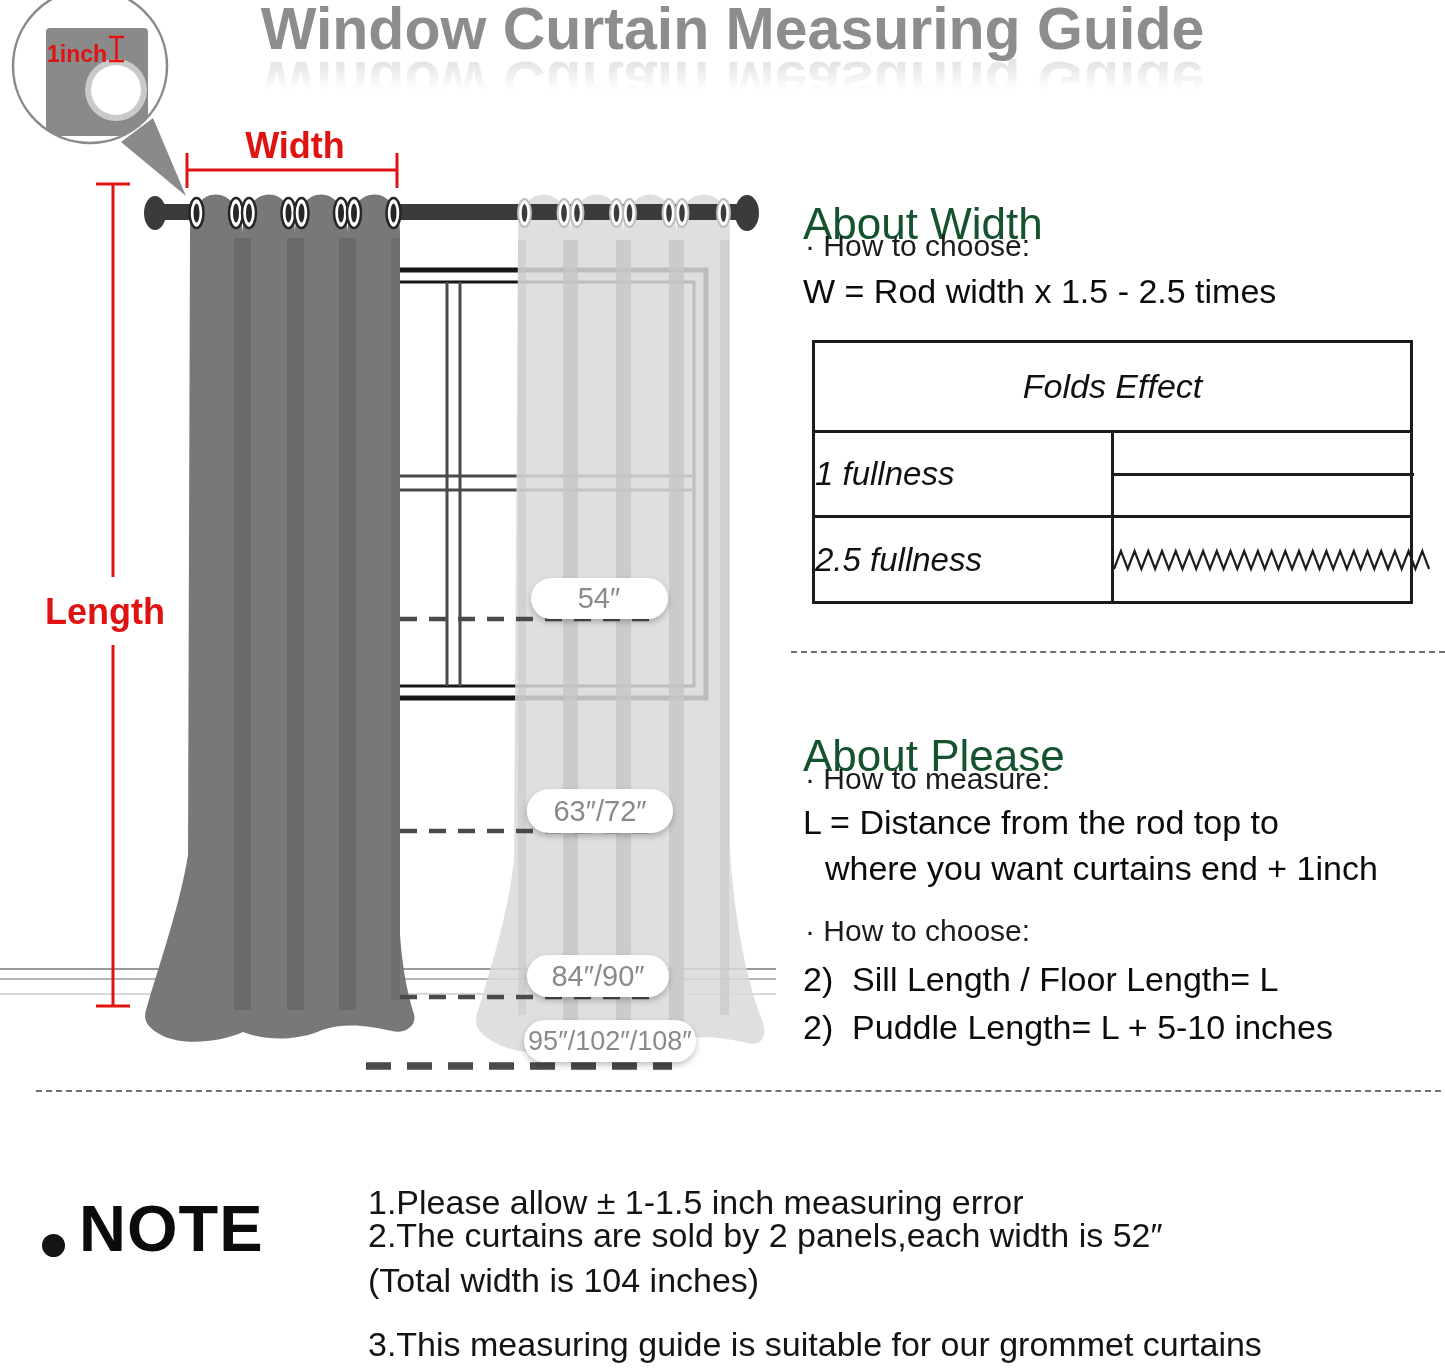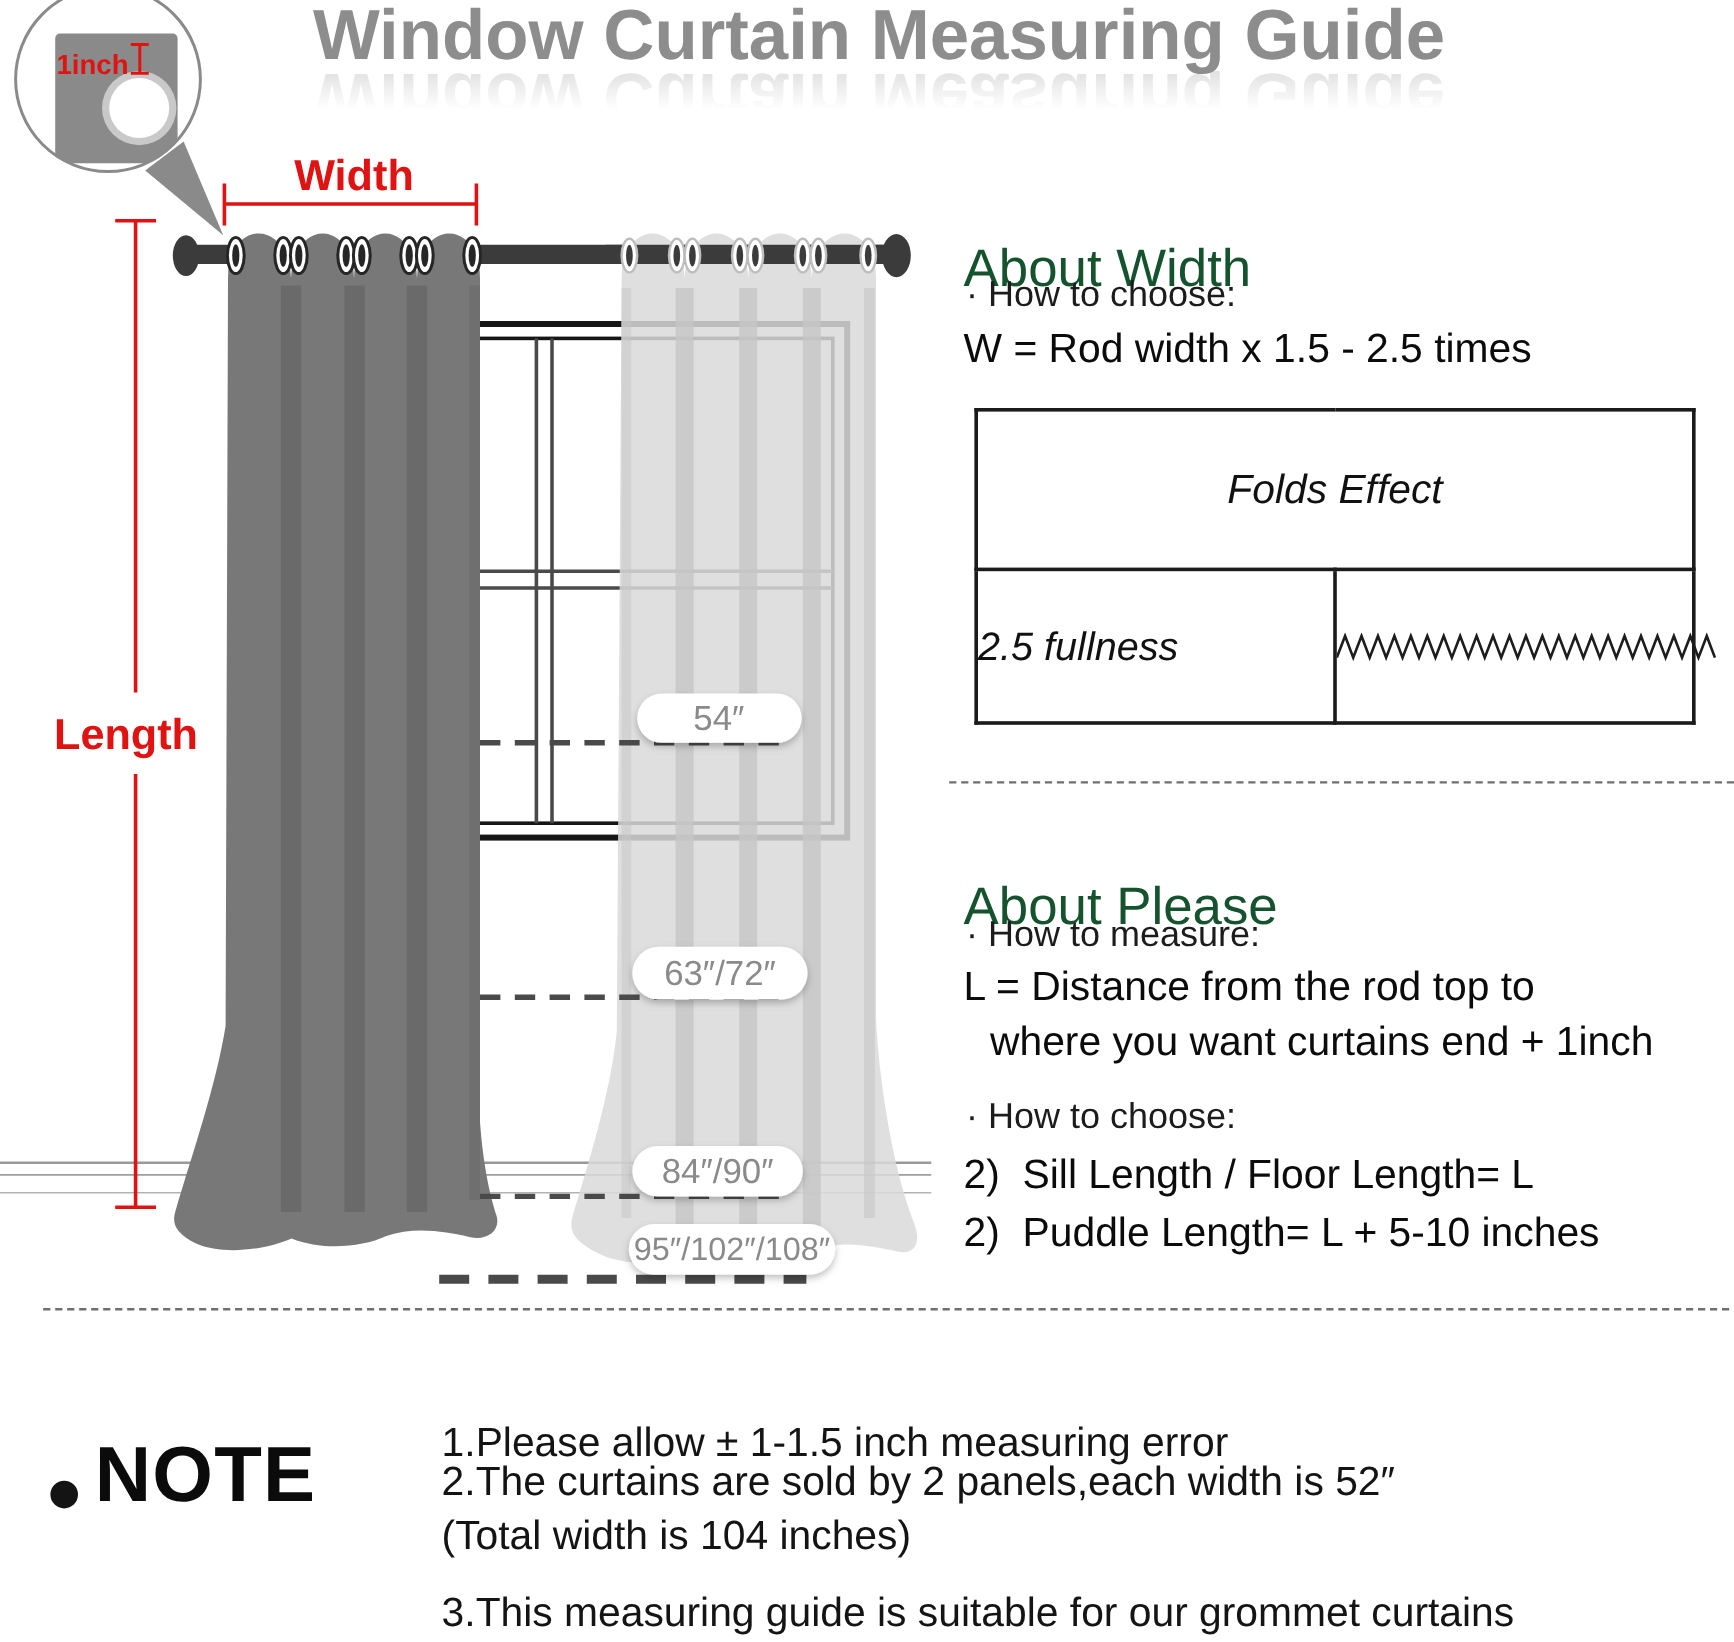--- a/index.html
+++ b/index.html
@@ -273,20 +273,26 @@
     <h2 class="abs h2" style="left:803px;top:162px;">About Width</h2>
     <div class="abs body-line" style="left:805px;top:229px;">· How to choose:</div>
     <div class="abs formula" style="left:803px;top:272px;">W = Rod width x 1.5 - 2.5 times</div>
 
     <table class="folds">
       <tbody>
           <tr>
         <th colspan="2">Folds Effect</th>
       </tr>
       <tr>
+        <td class="fold-label">1 fullness</td>
+        <td class="fold-effect">
+          <div class="fx-line"></div>
+        </td>
+      </tr>
+      <tr>
         <td class="fold-label">2.5 fullness</td>
         <td class="fold-effect">
           <svg class="fx-zig" width="318" height="24" viewBox="0 0 318 24">
             <polyline fill="none" stroke="#1d1d1d" stroke-width="2.2" points="0,21 6.9,3 13.7,21 20.6,3 27.4,21 34.3,3 41.1,21 48,3 54.8,21 61.7,3 68.5,21 75.4,3 82.2,21 89.1,3 95.9,21 102.8,3 109.6,21 116.5,3 123.3,21 130.2,3 137,21 143.9,3 150.7,21 157.6,3 164.4,21 171.3,3 178.1,21 185,3 191.8,21 198.7,3 205.5,21 212.4,3 219.2,21 226.1,3 232.9,21 239.8,3 246.6,21 253.5,3 260.3,21 267.2,3 274,21 280.9,3 287.7,21 294.6,3 301.4,21 308.3,3 315.1,21"></polyline>
           </svg>
         </td>
       </tr>
     </tbody>
       </table>
   </section>

